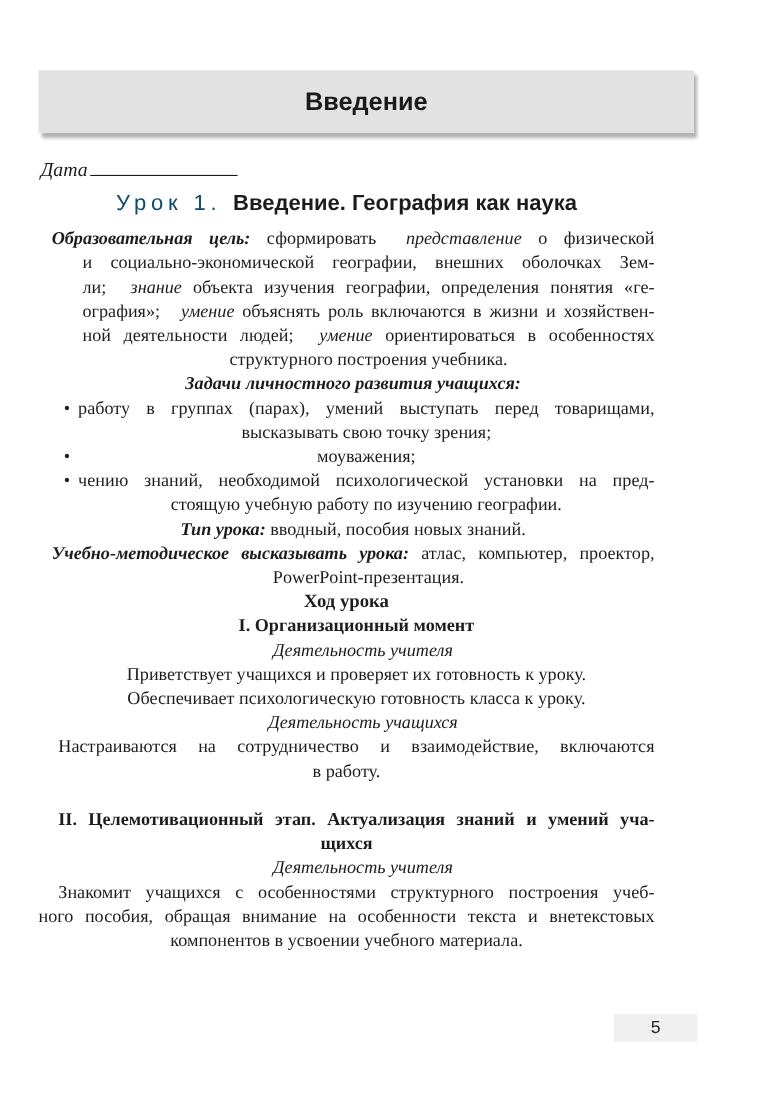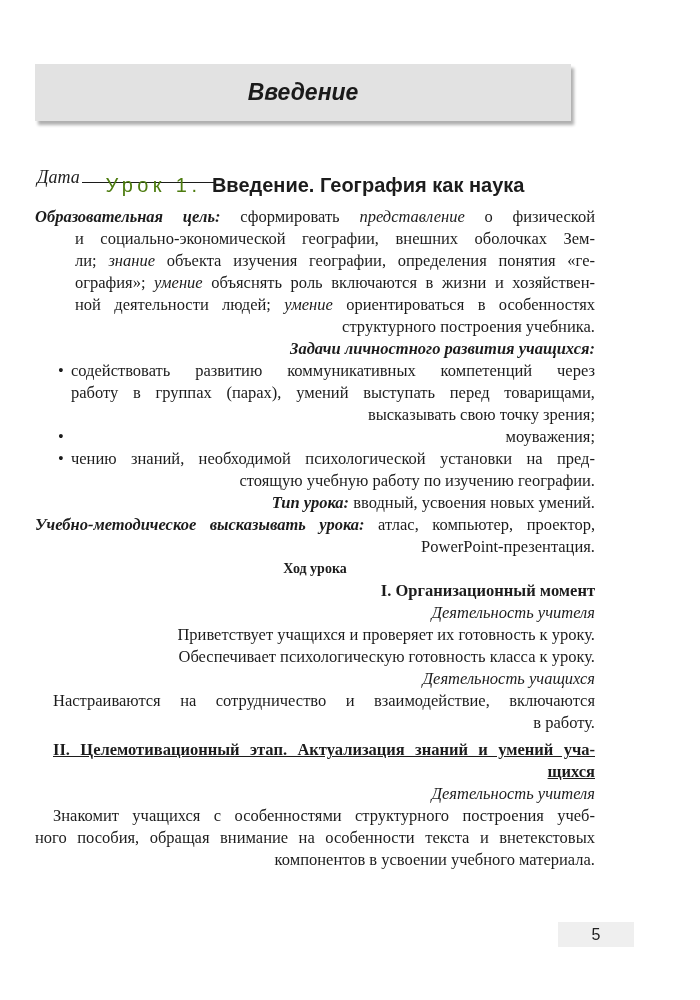--- a/index.html
+++ b/index.html
@@ -2,58 +2,58 @@
 <html><head>
 <meta charset="utf-8">
 <style>
   html,body{margin:0;padding:0;background:#ffffff;}
   .page{
     position:relative;width:700px;height:1000px;background:#ffffff;
     font-family:"Liberation Serif",serif;color:#1c1c1c;overflow:hidden;
   }
   
   .chapter-box{
-    position:absolute;left:35px;top:64px;width:536px;height:57px;
+    position:absolute;left:35px;top:64px;width:596px;height:57px;
     background:#e2e2e2;box-shadow:3px 4px 3px #b0b0b0;
-    display:flex;align-items:center;justify-content:center;font-style:italic;
+    display:flex;align-items:center;justify-content:center;
   }
   .chapter-box .chapter-title{
     font-family:"Liberation Sans",sans-serif;font-weight:bold;font-size:23px;color:#1a1a1a;
   }
   
-  .date-line{position:absolute;left:37px;top:144px;font-size:18px;font-style:italic;margin-top:23px;}
+  .date-line{position:absolute;left:37px;top:144px;font-size:18px;font-style:italic;}
   .date-underline{
     display:inline-block;width:134px;height:15px;
     border-bottom:1.6px solid #1c1c1c;margin-left:2px;vertical-align:baseline;
   }
   
   .lesson-heading{
     position:absolute;left:35px;top:174px;width:560px;text-align:center;
     font-family:"Liberation Sans",sans-serif;font-size:20px;white-space:nowrap;
   }
-  .lesson-kicker{letter-spacing:0.22em;font-weight:normal;color:#4d7c0f;}
+  .lesson-kicker{letter-spacing:0.22em;font-weight:normal;color:#0c4a6e;}
   .lesson-title{font-weight:bold;margin-left:5px;letter-spacing:0;}
   
   #content{
     position:absolute;left:35px;top:206px;width:560px;
     font-size:16.5px;line-height:22px;
   }
   .blk{margin:0;}
-  .b-gap{margin-top:5px;text-decoration:underline;}
-  .line{text-align:right;}
+  .b-gap{margin-top:22px;}
+  .line{text-align:center;}
   .line.j{text-align:justify;text-align-last:justify;}
   .b-hang .line.cont{padding-left:40px;}
   .b-indent .line.first{padding-left:18px;}
   .b-bullet .line{padding-left:36px;}
   .b-bullet .line.first{position:relative;}
   .bullet-mark{position:absolute;left:23px;top:0;}
   .b-center .line{text-align:center;text-align-last:center;}
-  .b-center{font-size:14px;}
+  .b-center{font-size:17px;}
   .r-b{font-weight:bold;}
-  .r-i{font-style:italic;}
+  .r-i{font-style:italic;margin-left:12px;}
   
   .page-num{
     position:absolute;left:558px;top:922px;width:76px;height:25px;
     background:#efefef;display:flex;align-items:center;justify-content:center;
     font-family:"Liberation Sans",sans-serif;font-size:16px;color:#222;
   }
 </style>
 </head>
 <body>
 
@@ -78,35 +78,35 @@
         <div class="line cont j"><span>и социально-экономической географии, внешних оболочках Зем-</span></div>
         <div class="line cont j"><span>ли; </span><span class="r-i">знание</span><span> объекта изучения географии, определения понятия «ге-</span></div>
         <div class="line cont j"><span>ография»; </span><span class="r-i">умение</span><span> объяснять роль включаются в жизни и хозяйствен-</span></div>
         <div class="line cont j"><span>ной деятельности людей; </span><span class="r-i">умение</span><span> ориентироваться в особенностях</span></div>
         <div class="line cont"><span>структурного построения учебника.</span></div>
       </div>
       <div class="blk b-hang">
         <div class="line first"><span class="r-b r-i">Задачи личностного развития учащихся:</span></div>
       </div>
       <div class="blk b-bullet">
-        <div class="line first j"><span class="bullet-mark">•</span><span>содействовать развитию коммуникативных компетенций через</span></div>
+        <div class="line first j"><span class="bullet-mark">•</span></div>
         <div class="line cont j"><span>работу в группах (парах), умений выступать перед товарищами,</span></div>
         <div class="line cont"><span>высказывать свою точку зрения;</span></div>
       </div>
       <div class="blk b-bullet">
         <div class="line first j"><span class="bullet-mark">•</span></div>
         <div class="line cont"><span>моуважения;</span></div>
       </div>
       <div class="blk b-bullet">
         <div class="line first j"><span class="bullet-mark">•</span></div>
         <div class="line cont j"><span>чению знаний, необходимой психологической установки на пред-</span></div>
         <div class="line cont"><span>стоящую учебную работу по изучению географии.</span></div>
       </div>
       <div class="blk b-hang">
-        <div class="line first"><span class="r-b r-i">Тип урока:</span><span> вводный, усвоения новых умений.</span></div>
+        <div class="line first"><span class="r-b r-i">Тип урока:</span><span> вводный, пособия новых знаний.</span></div>
       </div>
       <div class="blk b-hang">
         <div class="line first j"><span class="r-b r-i">Учебно-методическое высказывать урока:</span><span> атлас, компьютер, проектор,</span></div>
         <div class="line cont"><span>PowerPoint-презентация.</span></div>
       </div>
       <div class="blk b-center">
         <div class="line first"><span class="r-b">Ход урока</span></div>
       </div>
       <div class="blk b-indent">
         <div class="line first"><span class="r-b">I. Организационный момент</span></div>

